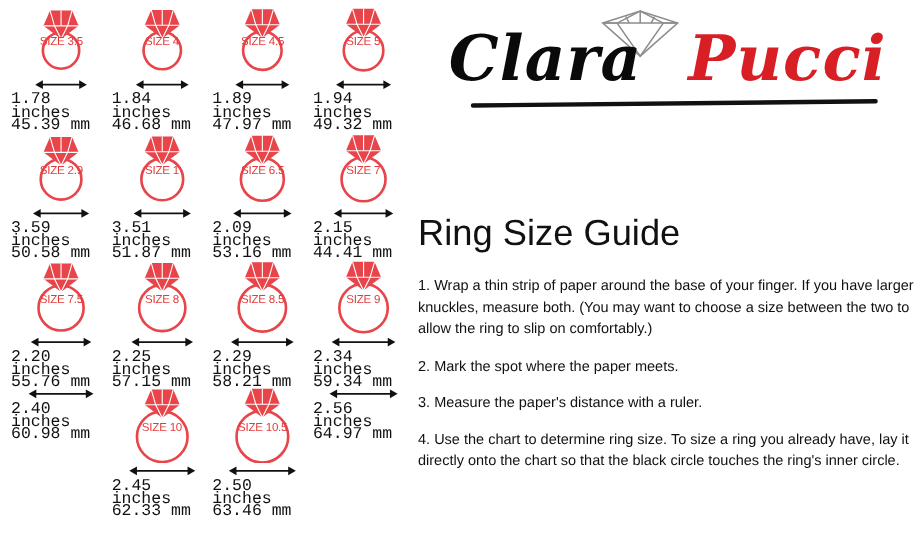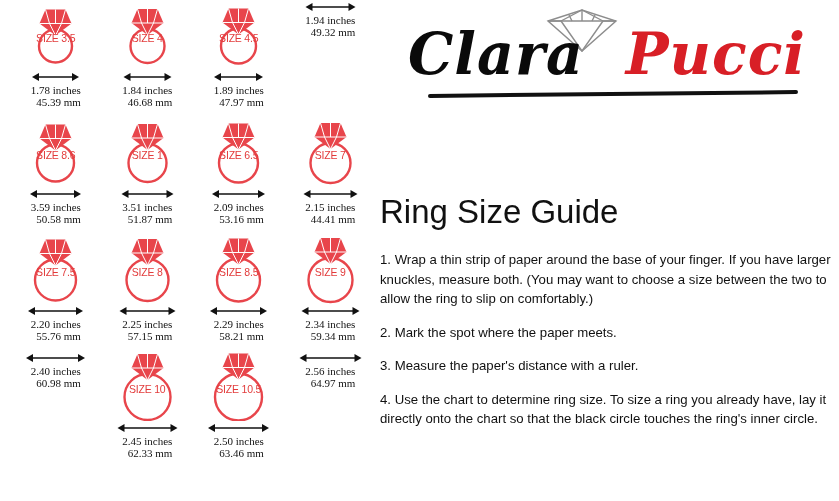--- a/index.html
+++ b/index.html
@@ -60,25 +60,25 @@
     color: #e23b3b;
     font-family: "Liberation Sans", sans-serif;
     letter-spacing: -0.2px;
   }
   .arrow-wrap {
     width: 91px;
     height: 14px;
     position: relative;
   }
   .meas {
-    text-align: right;
-    font-size: 11px;
+    text-align: left;
+    font-size: 15px;
     line-height: 11.5px;
     color: #111;
-    font-family: Liberation Serif, serif;
+    font-family: Liberation Mono, monospace;
     margin-top: 1px;
   }
 
   
   .right {
     position: absolute;
     left: 372px;
     top: 0;
     width: 467px;
     height: 486px;
@@ -219,20 +219,34 @@
               <line x1="27" y1="7" x2="64" y2="7" stroke="#111111" stroke-width="1.6"></line>
               <polygon points="21,7 28,3 28,11" fill="#111111"></polygon>
               <polygon points="70,7 63,3 63,11" fill="#111111"></polygon>
             </svg></div>
           <div class="meas">
             <div>1.89 inches</div>
             <div>47.97 mm</div>
           </div>
         </div>
         <div class="ring-cell">
+          <div class="ring-art">
+            <svg class="ring-svg" width="91" height="70" viewBox="0 0 91 70">
+              <circle cx="45.5" cy="46" r="18" fill="none" stroke="#e8454b" stroke-width="2.4"></circle>
+              <g fill="#e8454b">
+                <path d="M29.5 22 L35.5 8 L55.5 8 L61.5 22 L45.5 34 Z"></path>
+              </g>
+              <g stroke="#ffffff" stroke-width="1" fill="none">
+                <path d="M29.5 22 L61.5 22"></path>
+                <path d="M35.5 8 L39.5 22 L45.5 34 L51.5 22 L55.5 8"></path>
+                <path d="M45.5 8 L45.5 22"></path>
+              </g>
+            </svg>
+            <div class="size-label">SIZE 5</div>
+          </div>
           <div class="arrow-wrap"><svg width="91" height="14" viewBox="0 0 91 14">
               <line x1="26.5" y1="7" x2="64.5" y2="7" stroke="#111111" stroke-width="1.6"></line>
               <polygon points="20.5,7 27.5,3 27.5,11" fill="#111111"></polygon>
               <polygon points="70.5,7 63.5,3 63.5,11" fill="#111111"></polygon>
             </svg></div>
           <div class="meas">
             <div>1.94 inches</div>
             <div>49.32 mm</div>
           </div>
         </div>
@@ -244,21 +258,21 @@
               <circle cx="45.5" cy="46" r="18.5" fill="none" stroke="#e8454b" stroke-width="2.4"></circle>
               <g fill="#e8454b">
                 <path d="M29.5 21.5 L35.5 7.5 L55.5 7.5 L61.5 21.5 L45.5 33.5 Z"></path>
               </g>
               <g stroke="#ffffff" stroke-width="1" fill="none">
                 <path d="M29.5 21.5 L61.5 21.5"></path>
                 <path d="M35.5 7.5 L39.5 21.5 L45.5 33.5 L51.5 21.5 L55.5 7.5"></path>
                 <path d="M45.5 7.5 L45.5 21.5"></path>
               </g>
             </svg>
-            <div class="size-label">SIZE 8.6</div>
+            <div class="size-label">SIZE 2.9</div>
           </div>
           <div class="arrow-wrap"><svg width="91" height="14" viewBox="0 0 91 14">
               <line x1="26" y1="7" x2="65" y2="7" stroke="#111111" stroke-width="1.6"></line>
               <polygon points="20,7 27,3 27,11" fill="#111111"></polygon>
               <polygon points="71,7 64,3 64,11" fill="#111111"></polygon>
             </svg></div>
           <div class="meas">
             <div>3.59 inches</div>
             <div>50.58 mm</div>
           </div>

